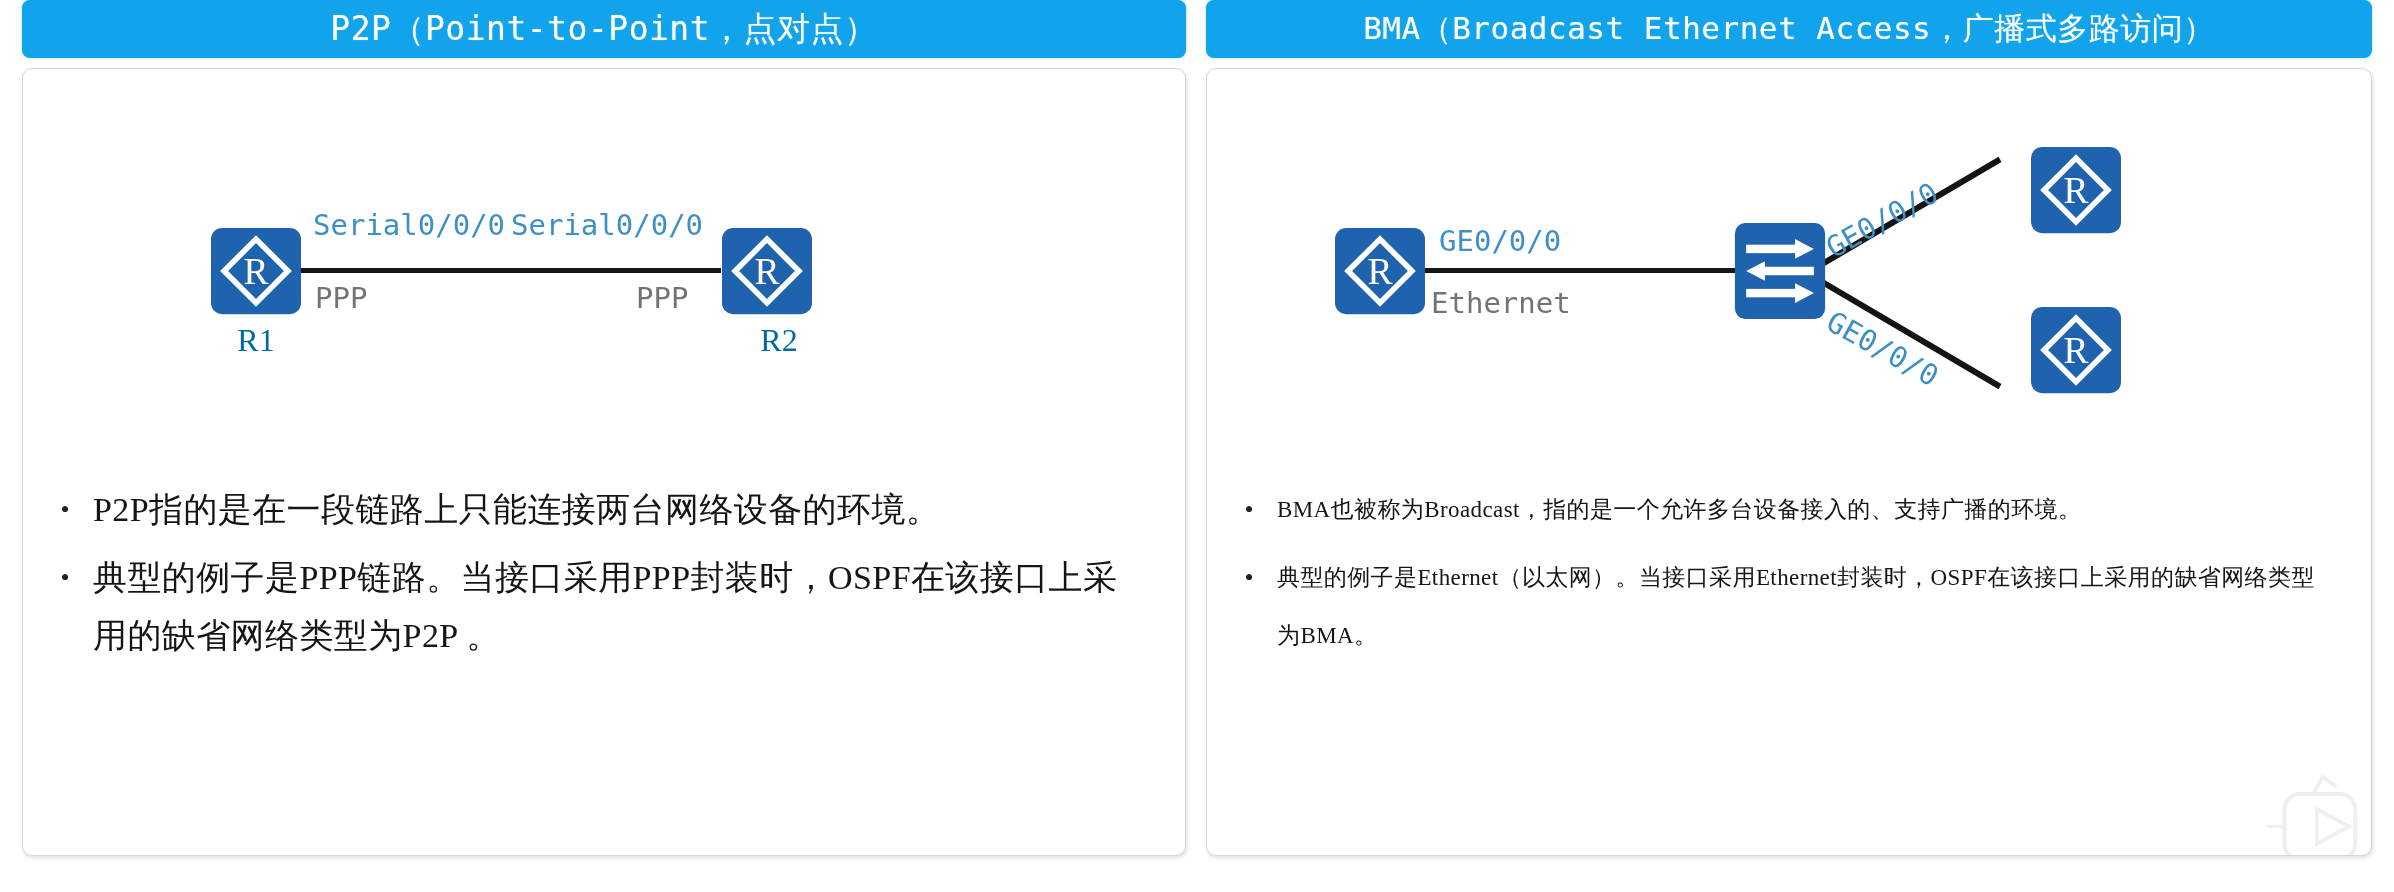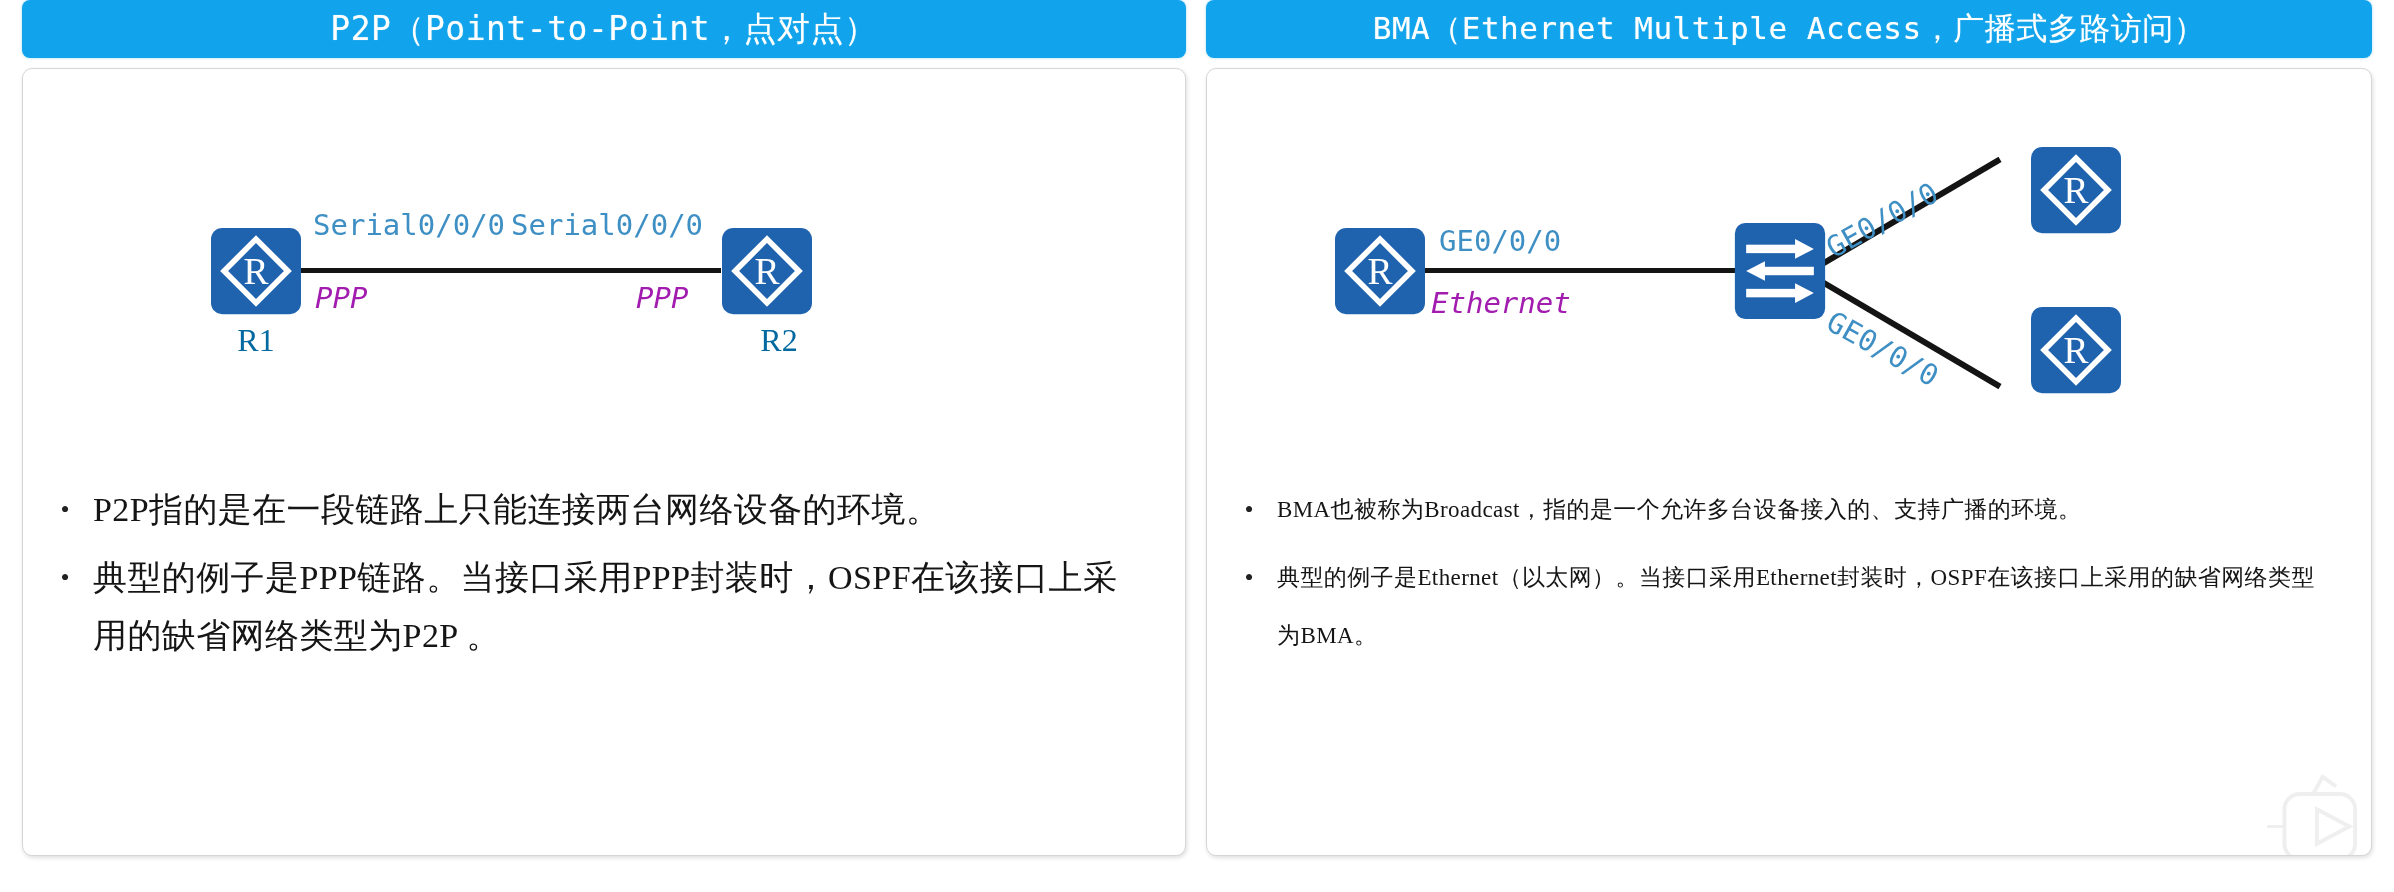--- a/index.html
+++ b/index.html
@@ -88,21 +88,21 @@
     transform-origin: left center;
   }
   .iface-label {
     position: absolute;
     color: #3e8fc4;
     font-family: "DejaVu Sans Mono", "Liberation Mono", monospace;
     font-size: 29px;
     white-space: nowrap;
     line-height: 1;
   }
-  .iface-label.sub { color: #a21caf; font-style: italic; }
+  .iface-label.sub { color: #737373; }
   .iface-label.rot-up   { transform: rotate(-29deg); transform-origin: left bottom; }
   .iface-label.rot-down { transform: rotate(29deg);  transform-origin: left top; }
 
   
   .bullets {
     position: absolute;
     left: 0; right: 0;
     padding: 0 36px 0 14px;
     margin: 0;
     list-style: none;
@@ -202,21 +202,21 @@
           <span class="bullet-text">典型的例子是PPP链路。当接口采用PPP封装时，OSPF在该接口上采用的缺省网络类型为P2P 。</span>
         </li>
       </ul>
 
     </div>
   </section>
 
   <section class="panel right">
 
     <div class="panel-header">
-      <span class="panel-header-title">BMA（Ethernet Multiple Access，广播式多路访问）</span>
+      <span class="panel-header-title">BMA（Broadcast Ethernet Access，广播式多路访问）</span>
     </div>
 
     <div class="panel-body">
 
       <div class="diagram">
 
         <div class="link" style="left:218px; top:199px; width:312px; height:5px;"></div>
 
         <div class="link" style="left:600px; top:201px; width:224px; height:6px; transform:rotate(-30.5deg);"></div>
 

